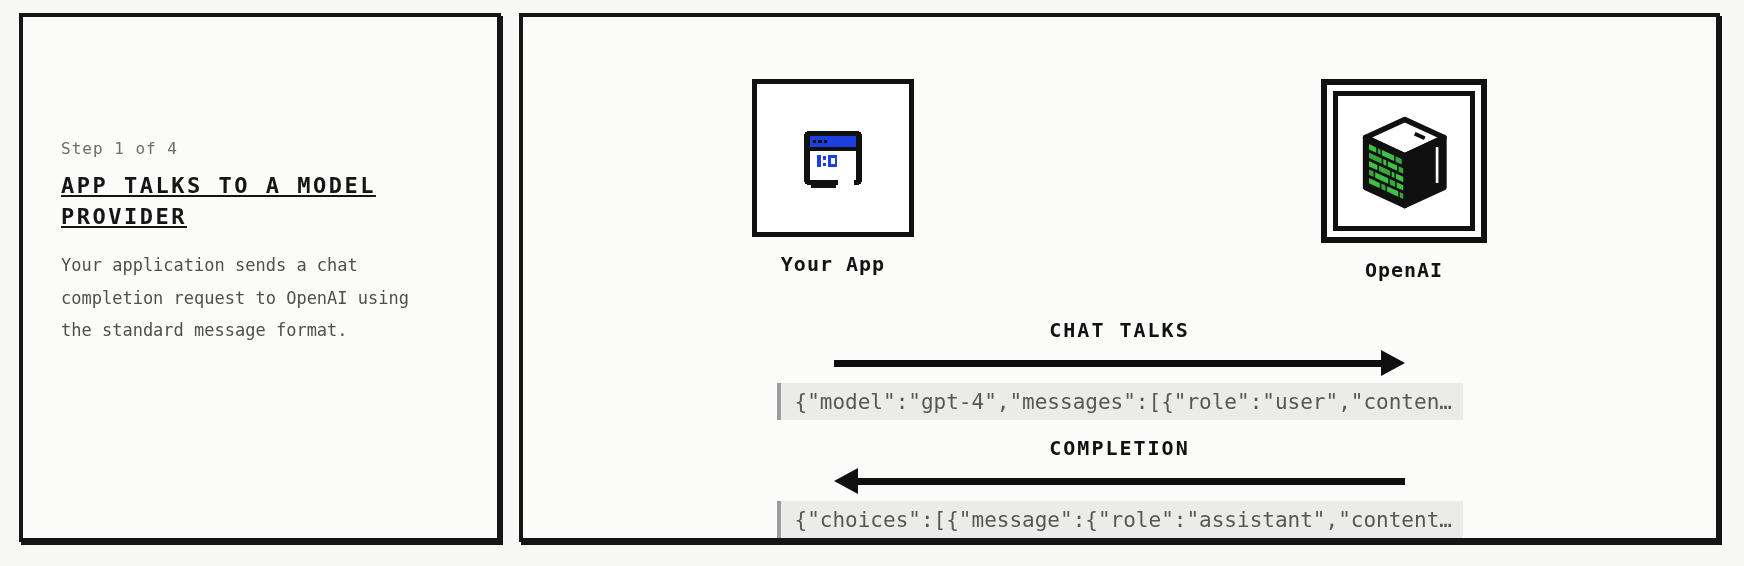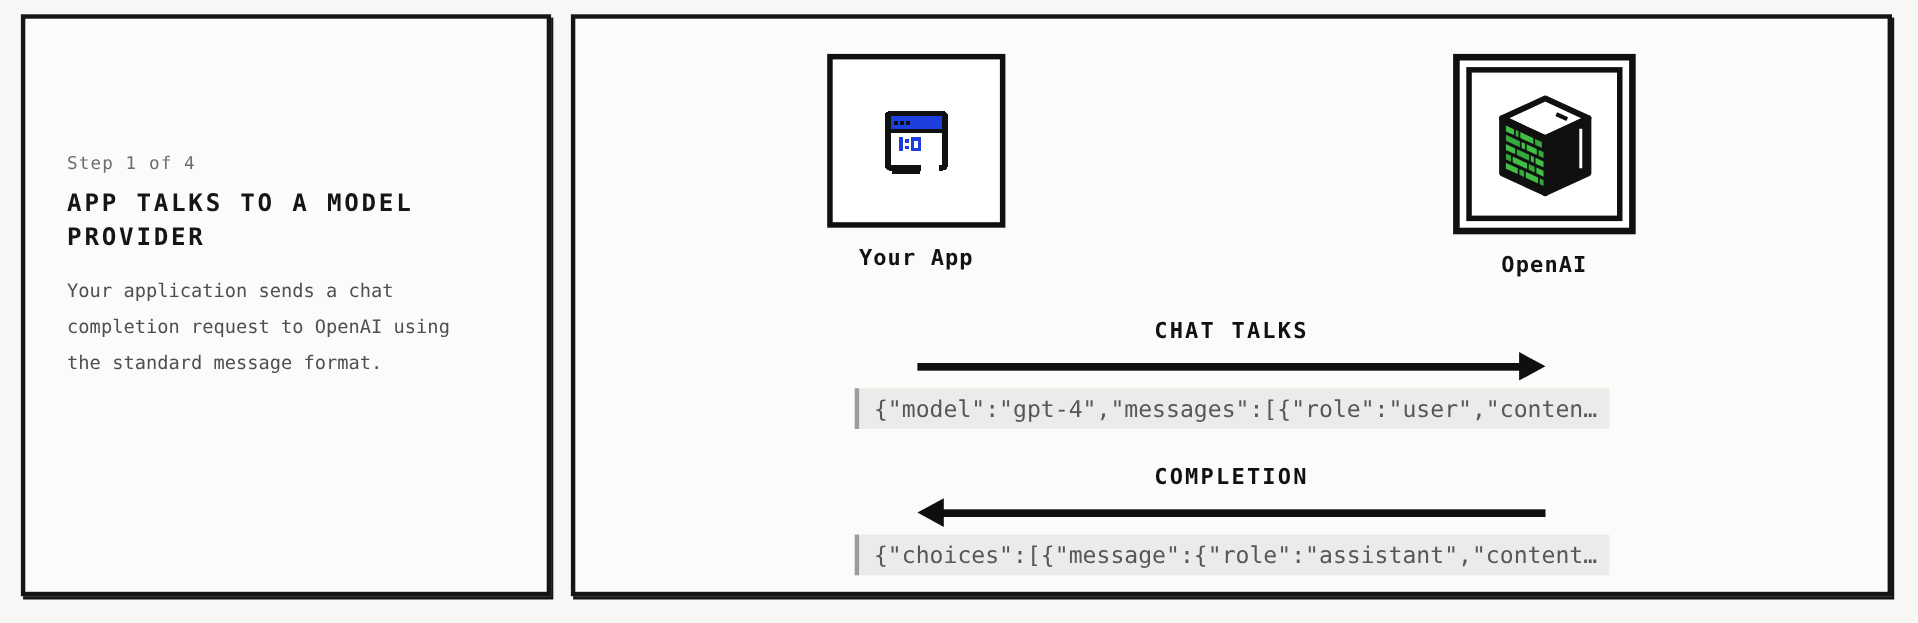--- a/index.html
+++ b/index.html
@@ -41,30 +41,32 @@
     font-size:16px;letter-spacing:1px;
     color:var(--step);
     margin-bottom:12px;
   }
   .step-title{
     font-size:22px;font-weight:bold;
     letter-spacing:2.5px;line-height:31px;
     color:var(--ink);
     width:352px;
     margin-bottom:17px;
+    text-decoration:underline;
   }
   .step-description{
     font-size:17px;line-height:32.5px;
     color:var(--desc);
     width:350px;
   }
   .right-panel{
     flex:1;
     display:flex;flex-direction:column;align-items:center;
     padding-top:32px;
+    justify-content:flex-end;
   }
   .actors{
     width:735px;
     display:flex;justify-content:space-between;
     margin-bottom:36px;
   }
   .actor{display:flex;flex-direction:column;align-items:center;}
   .tile{
     background:#ffffff;
     border:5px solid #101010;
@@ -84,21 +86,21 @@
   .actor-label{
     margin-top:15px;
     font-size:20px;font-weight:bold;
     letter-spacing:1px;
     color:#131313;
   }
   .message{
     display:flex;flex-direction:column;align-items:center;
     width:686px;
   }
-  .message + .message{margin-top:31px;}
+  .message + .message{margin-top:16px;}
   .msg-label{
     font-size:20px;font-weight:bold;
     letter-spacing:2px;
     color:#111111;
     margin-bottom:8px;
     text-align:center;
   }
   .arrow-row{
     position:relative;
     width:571px;height:26px;

